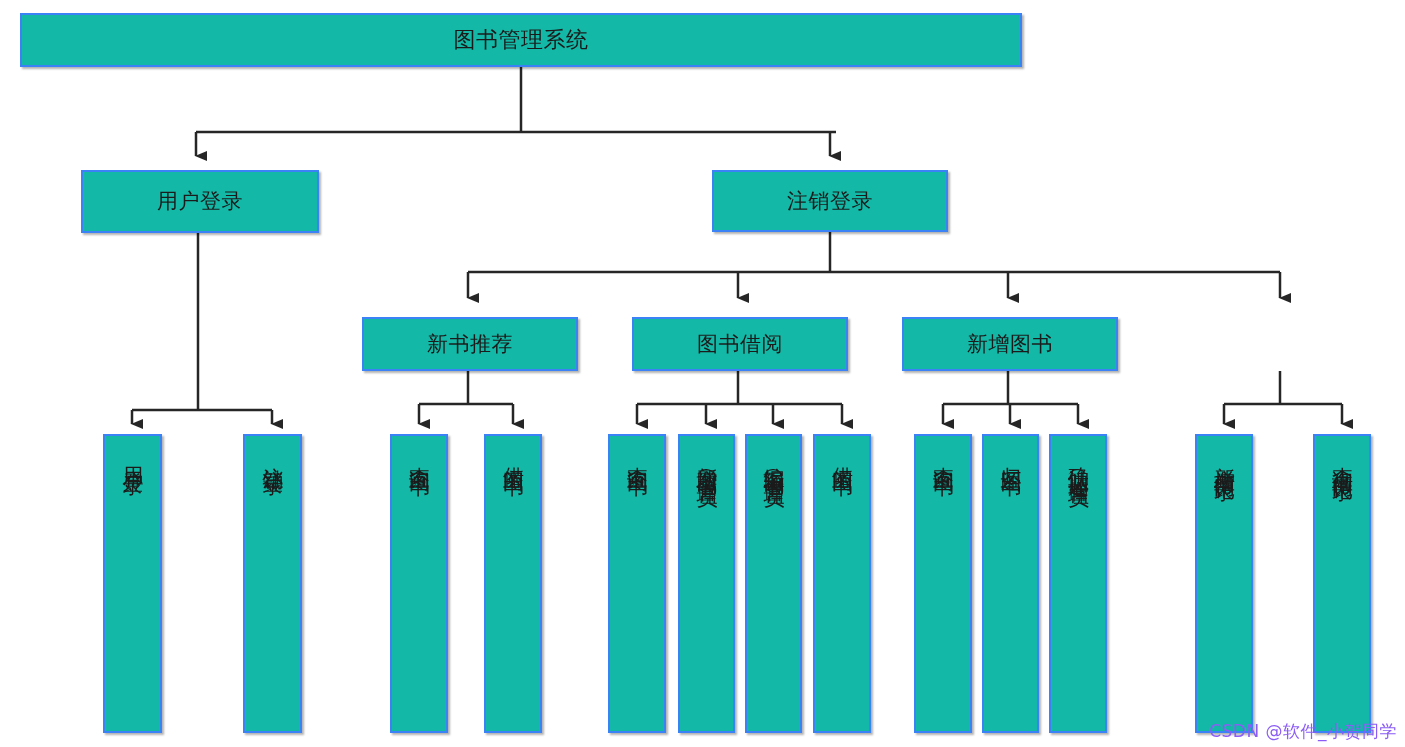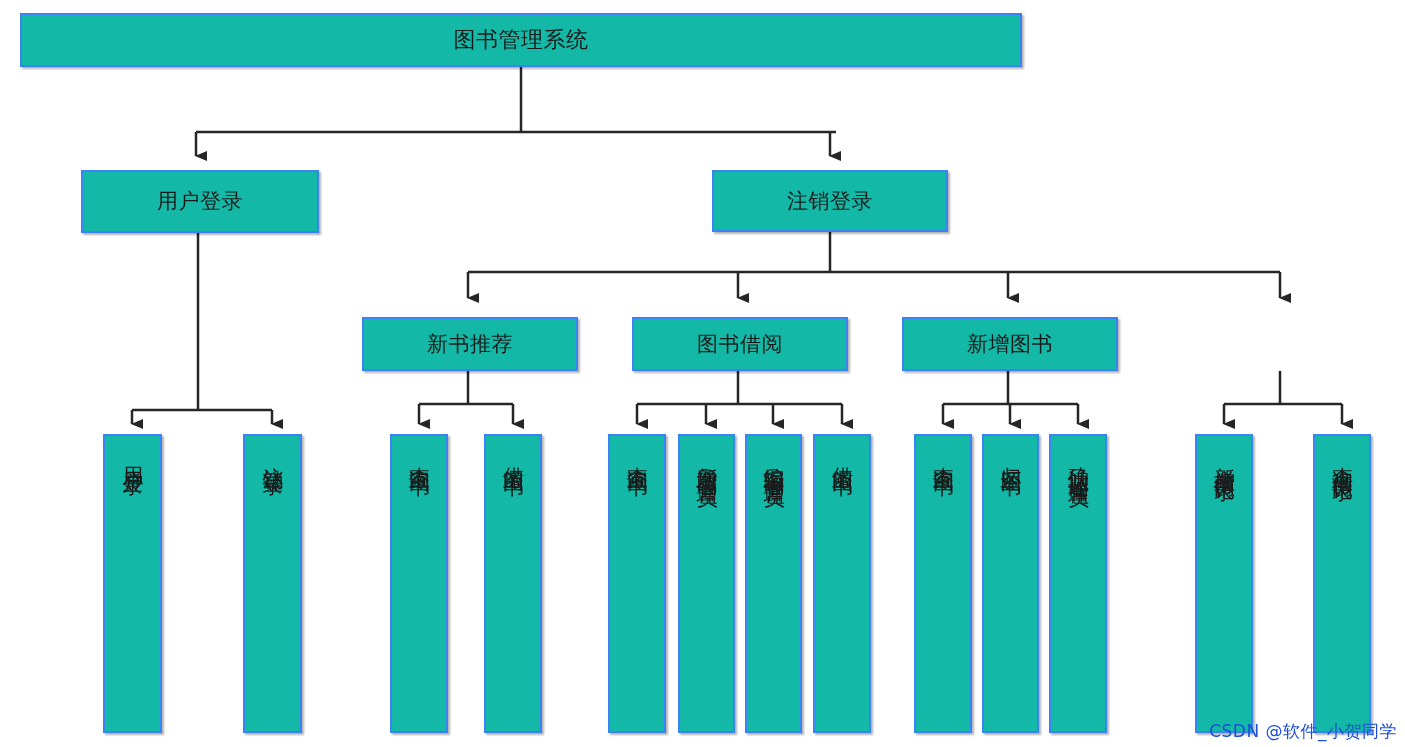--- a/index.html
+++ b/index.html
@@ -62,21 +62,21 @@
     text-orientation: upright;
     font-size: 21px;
     letter-spacing: 3px;
     line-height: 1;
   }
   .watermark {
     position: absolute;
     right: 8px;
     bottom: 4px;
     font-size: 17px;
-    color: #1d4ed8;
+    color: #8b5cf6;
     letter-spacing: 0.5px;
     white-space: nowrap;
     user-select: none;
   }
 </style>
 </head>
 <body>
 
 <div id="stage">
 

